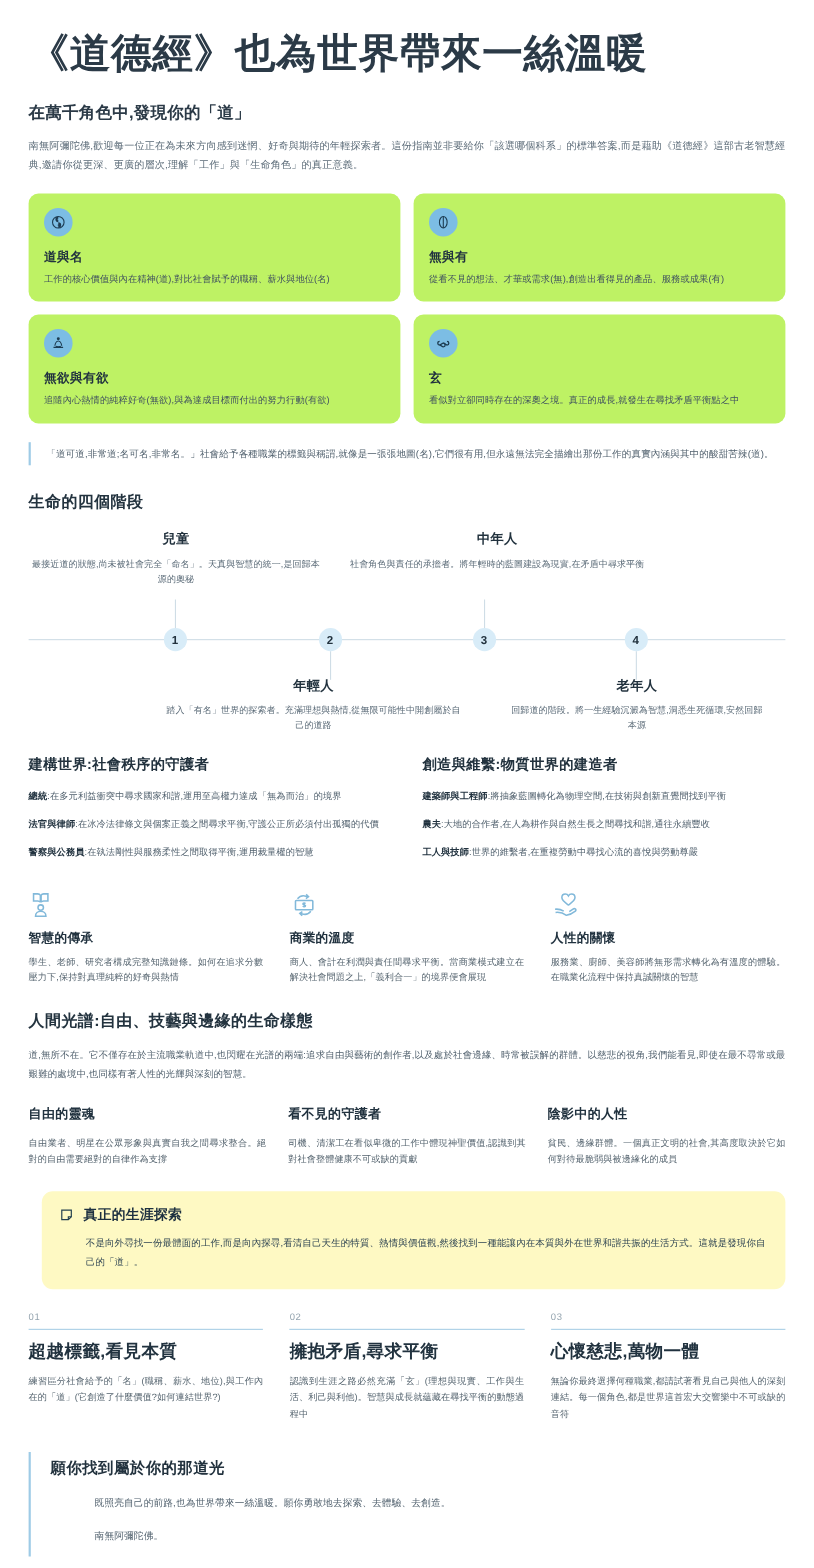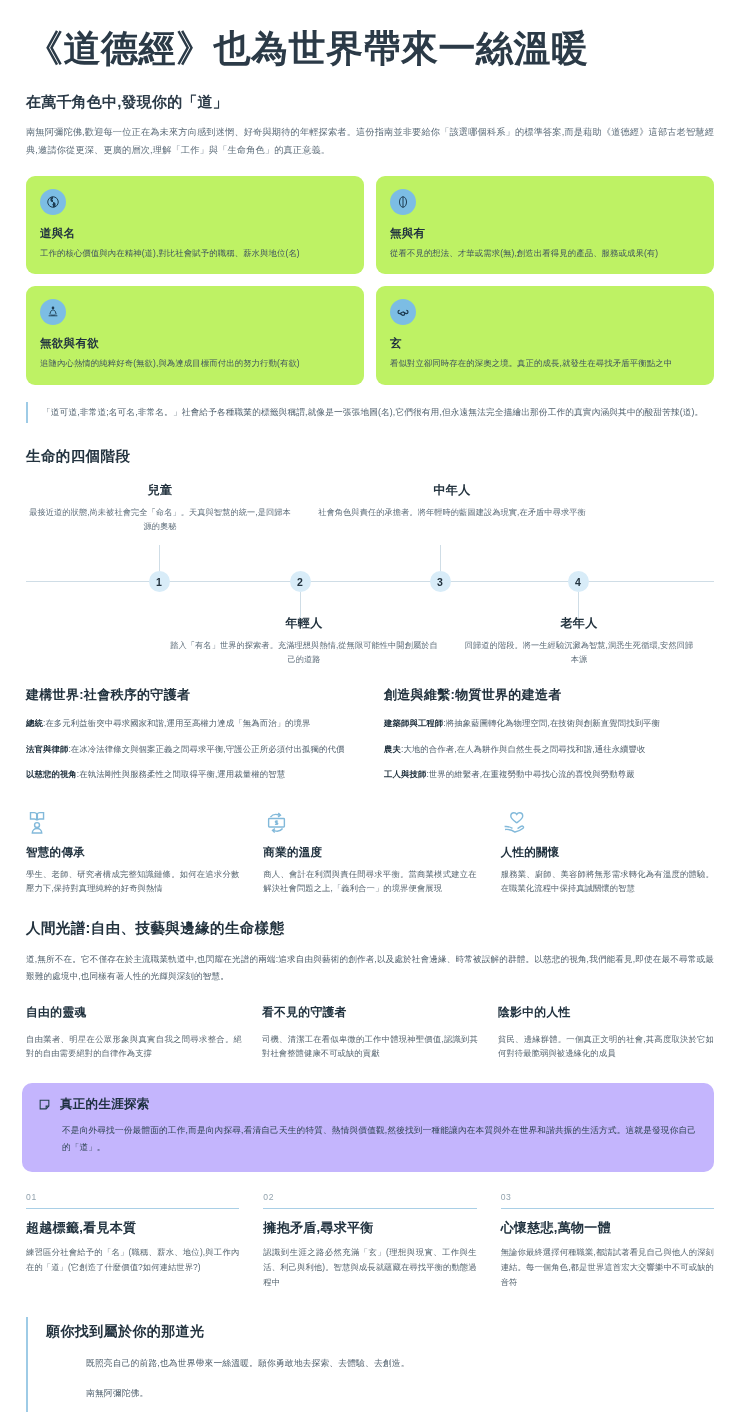--- a/index.html
+++ b/index.html
@@ -250,22 +250,22 @@
   .sp-desc {
     font-size: 8.3px;
     line-height: 1.78;
     color: #55646f;
     letter-spacing: 0.1px;
     text-align: justify;
   }
 
   
   .callout {
-    margin: 22px 26px 0 22px;
-    background: #c4b5fd;
+    margin: 22px 26px 0 38px;
+    background: #fef9c3;
     border-radius: 10px;
     padding: 13px 18px 16px 16px;
   }
   .callout-head {
     display: flex;
     align-items: center;
     gap: 9px;
     margin-bottom: 9px;
   }
   .callout-icon {
@@ -300,21 +300,21 @@
     color: #93a3ae;
     letter-spacing: 0.6px;
     padding-bottom: 6px;
   }
   .step-rule {
     height: 1.5px;
     background: #a9cfe6;
     margin-bottom: 10px;
   }
   .step-title {
-    font-size: 13px;
+    font-size: 16px;
     font-weight: 700;
     color: #21323f;
     margin-bottom: 8px;
     letter-spacing: 0.3px;
   }
   .step-desc {
     font-size: 8.3px;
     line-height: 1.78;
     color: #55646f;
     letter-spacing: 0.1px;
@@ -431,21 +431,21 @@
     <div class="tl-card above" style="left:0px; width:268px;">
       <div class="tl-label">兒童</div>
       <div class="tl-desc">最接近道的狀態,尚未被社會完全「命名」。天真與智慧的統一,是回歸本源的奧秘</div>
     </div>
 
     <div class="tl-card above" style="left:292px; width:268px;">
       <div class="tl-label">中年人</div>
       <div class="tl-desc">社會角色與責任的承擔者。將年輕時的藍圖建設為現實,在矛盾中尋求平衡</div>
     </div>
 
-    <div class="tl-card below" style="left:144px; width:268px;">
+    <div class="tl-card below" style="left:125px; width:268px;">
       <div class="tl-label">年輕人</div>
       <div class="tl-desc">踏入「有名」世界的探索者。充滿理想與熱情,從無限可能性中開創屬於自己的道路</div>
     </div>
 
     <div class="tl-card below" style="left:436px; width:234px;">
       <div class="tl-label">老年人</div>
       <div class="tl-desc">回歸道的階段。將一生經驗沉澱為智慧,洞悉生死循環,安然回歸本源</div>
     </div>
   </section>
 
@@ -454,21 +454,21 @@
     <div>
       <div class="col-h">建構世界:社會秩序的守護者</div>
 
       <p class="role-line">
         <b>總統</b><span>:</span><span>在多元利益衝突中尋求國家和諧,運用至高權力達成「無為而治」的境界</span>
       </p>
       <p class="role-line">
         <b>法官與律師</b><span>:</span><span>在冰冷法律條文與個案正義之間尋求平衡,守護公正所必須付出孤獨的代價</span>
       </p>
       <p class="role-line">
-        <b>以慈悲的視角</b><span>:</span><span>在執法剛性與服務柔性之間取得平衡,運用裁量權的智慧</span>
+        <b>警察與公務員</b><span>:</span><span>在執法剛性與服務柔性之間取得平衡,運用裁量權的智慧</span>
       </p>
     </div>
 
     <div>
       <div class="col-h">創造與維繫:物質世界的建造者</div>
 
       <p class="role-line">
         <b>建築師與工程師</b><span>:</span><span>將抽象藍圖轉化為物理空間,在技術與創新直覺間找到平衡</span>
       </p>
       <p class="role-line">

